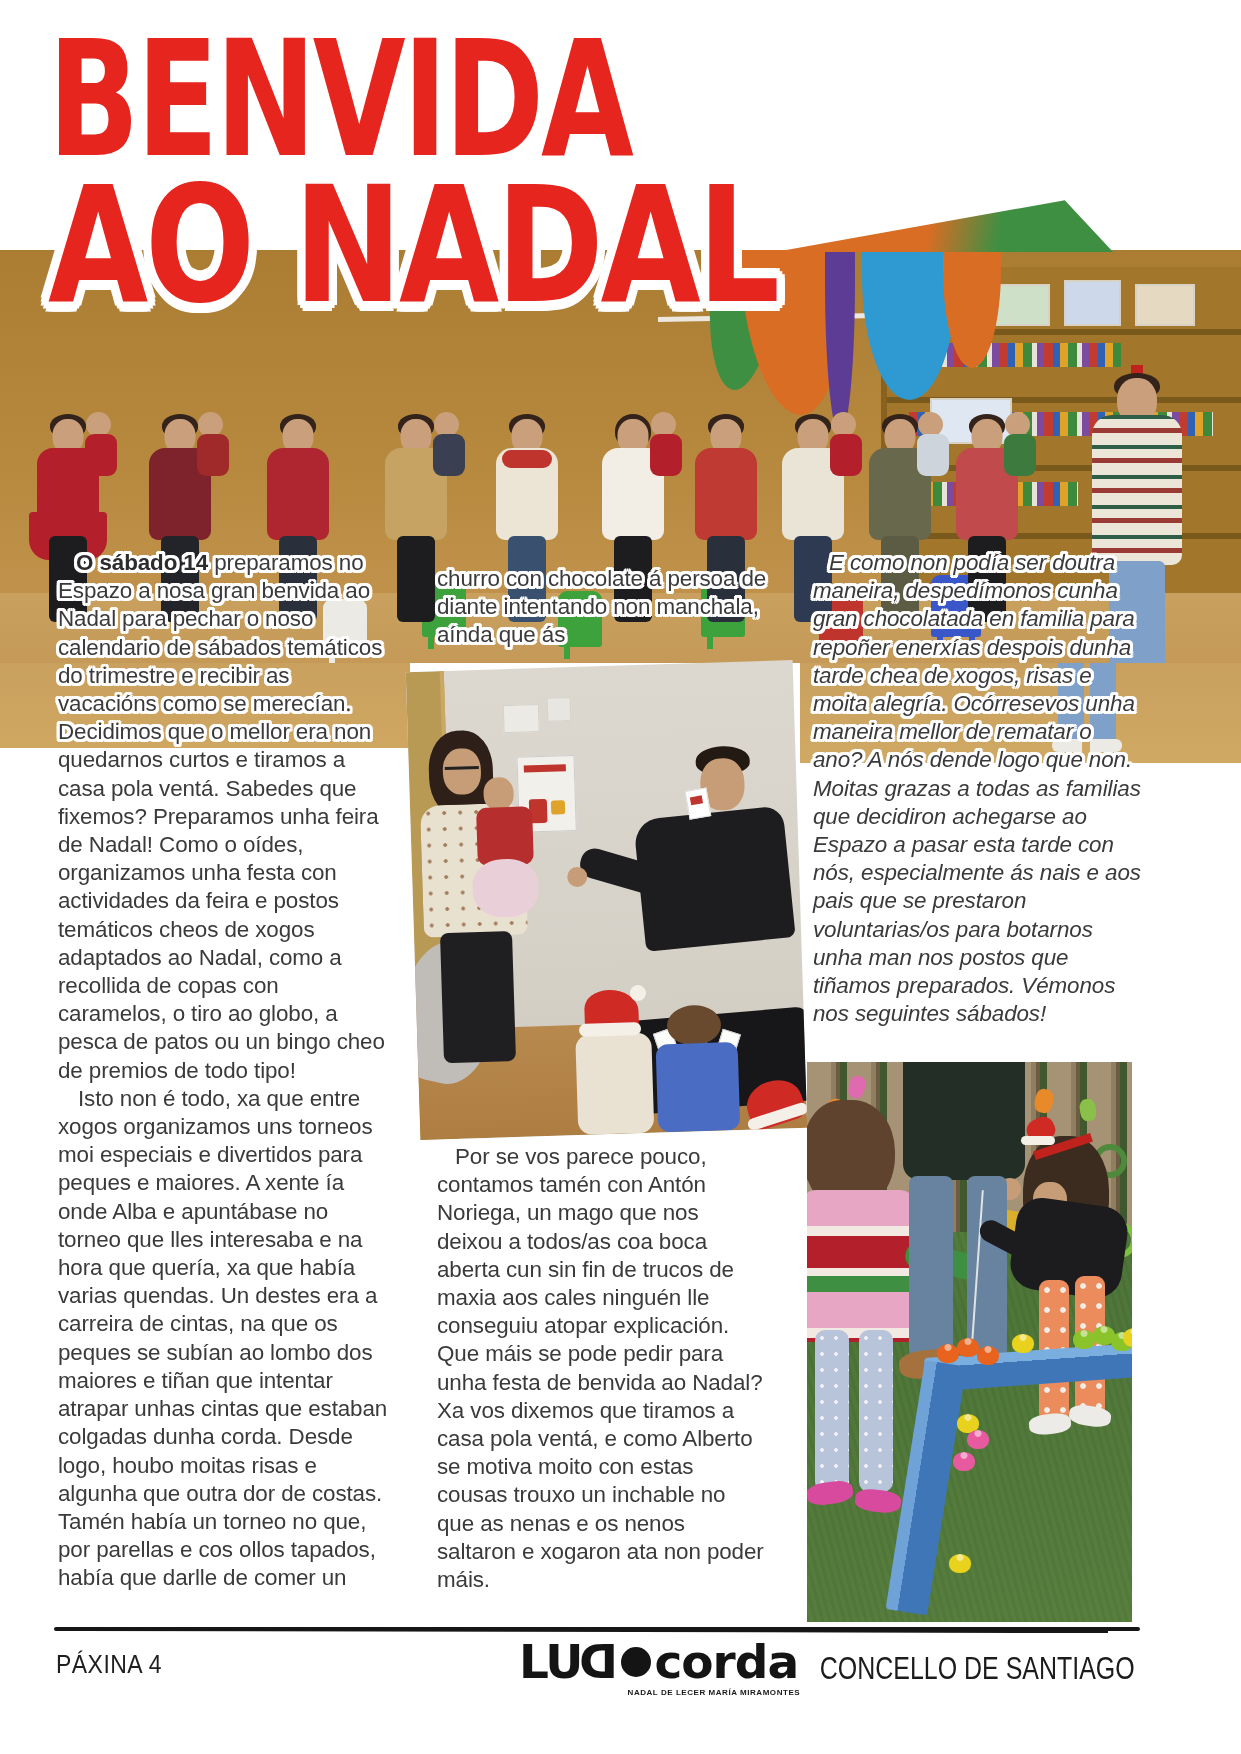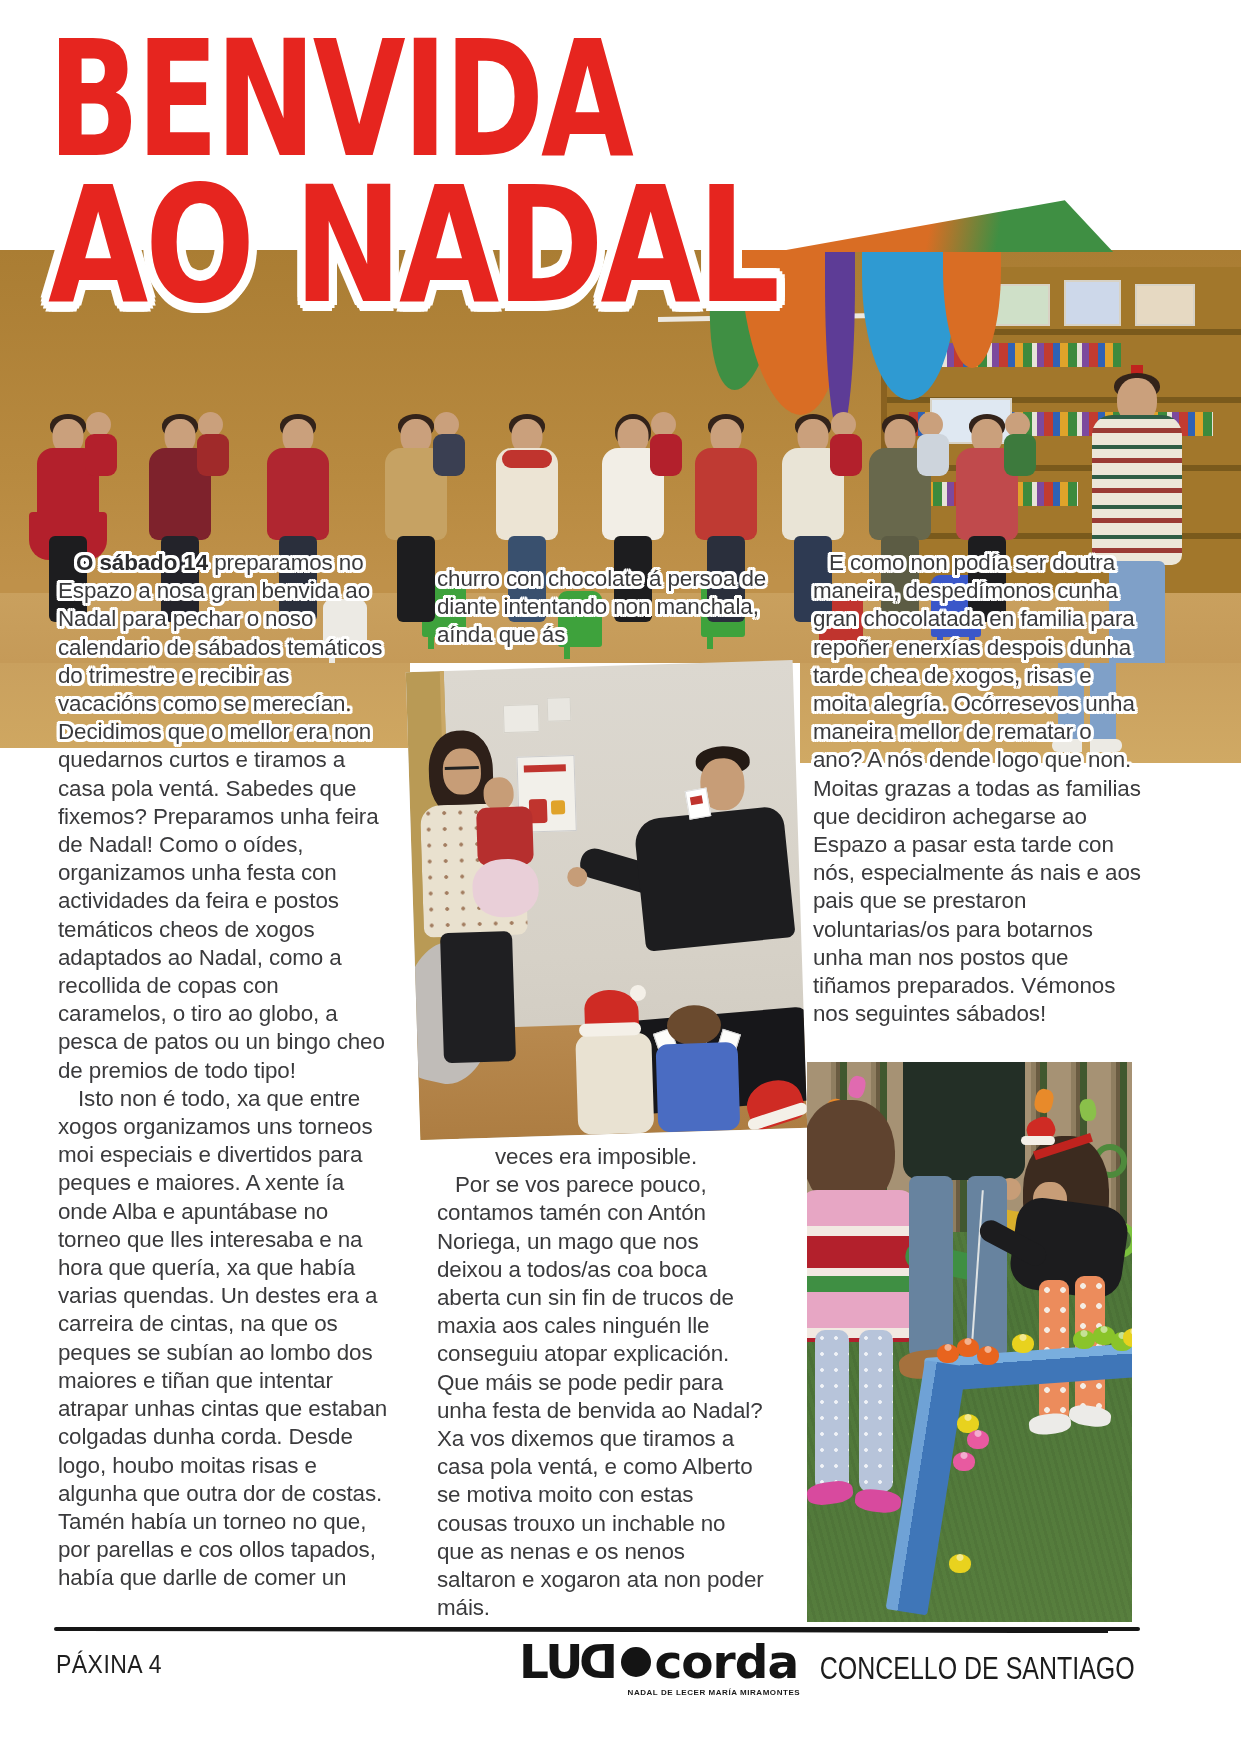--- a/index.html
+++ b/index.html
@@ -29,21 +29,21 @@
       3px 2px 0 #fff,-3px 2px 0 #fff,3px -2px 0 #fff,-3px -2px 0 #fff,
       2px 3px 0 #fff,-2px 3px 0 #fff,2px -3px 0 #fff,-2px -3px 0 #fff;}
   #col1{left:58px;top:549px;}
   #col1 .p1{text-indent:18px;}
   #col1 .p2{text-indent:20px;}
   #col2a{left:437px;top:549px;margin-top:16px;}
   #col2b{left:437px;top:1143px;}
   #col2b .cont{text-indent:58px;}
   #col2b .p2{text-indent:18px;}
   #col3{left:813px;top:549px;}
-  #col3 .p1{text-indent:16px;}
+  #col3 .p1{text-indent:16px;font-style:italic;}
 
   
   .ph{position:absolute;overflow:hidden;z-index:10;}
   #photo1{left:0;top:250px;width:1241px;height:413px;
           background:linear-gradient(180deg,#aa7d33 0%,#b88a40 55%,#bf914a 80%);}
   #extA{left:0;top:663px;width:410px;height:85px;z-index:9;
         background:linear-gradient(#c9a05e,#cfa761);}
   #extB{left:800px;top:663px;width:441px;height:100px;z-index:9;
         background:linear-gradient(#c9a05e,#d0a964);}
   #canopyTop{left:775px;top:198px;width:345px;height:54px;z-index:10;
@@ -428,21 +428,20 @@
 
   <div class="col" id="col1">
     <p class="p1 ow"><span class="lead">O sábado 14</span><span> preparamos no Espazo a nosa gran benvida ao Nadal para pechar o noso calendario de sábados temáticos do trimestre e recibir as vacacións como se merecían. Decidimos que o mellor era non quedarnos curtos e tiramos a casa pola ventá. Sabedes que fixemos? Preparamos unha feira de Nadal! Como o oídes, organizamos unha festa con actividades da feira e postos temáticos cheos de xogos adaptados ao Nadal, como a recollida de copas con caramelos, o tiro ao globo, a pesca de patos ou un bingo cheo de premios de todo tipo!</span></p>
     <p class="p2 ow">Isto non é todo, xa que entre xogos organizamos uns torneos moi especiais e divertidos para peques e maiores. A xente ía onde Alba e apuntábase no torneo que lles interesaba e na hora que quería, xa que había varias quendas. Un destes era a carreira de cintas, na que os peques se subían ao lombo dos maiores e tiñan que intentar atrapar unhas cintas que estaban colgadas dunha corda. Desde logo, houbo moitas risas e algunha que outra dor de costas. Tamén había un torneo no que, por parellas e cos ollos tapados, había que darlle de comer un</p>
   </div>
 
   <div class="col ow" id="col2a">
     <p>churro con chocolate á persoa de diante intentando non manchala, aínda que ás</p>
   </div>
   <div class="col" id="col2b">
-    <p class="cont">veces era imposible.</p>
     <p class="p2">Por se vos parece pouco, contamos tamén con Antón Noriega, un mago que nos deixou a todos/as coa boca aberta cun sin fin de trucos de maxia aos cales ninguén lle conseguiu atopar explicación. Que máis se pode pedir para unha festa de benvida ao Nadal? Xa vos dixemos que tiramos a casa pola ventá, e como Alberto se motiva moito con estas cousas trouxo un inchable no que as nenas e os nenos saltaron e xogaron ata non poder máis.</p>
   </div>
 
   <div class="col" id="col3">
     <p class="p1 ow">E como non podía ser doutra maneira, despedímonos cunha gran chocolatada en familia para repoñer enerxías despois dunha tarde chea de xogos, risas e moita alegría. Ocórresevos unha maneira mellor de rematar o ano? A nós dende logo que non. Moitas grazas a todas as familias que decidiron achegarse ao Espazo a pasar esta tarde con nós, especialmente ás nais e aos pais que se prestaron voluntarias/os para botarnos unha man nos postos que tiñamos preparados. Vémonos nos seguintes sábados!</p>
   </div>
 
   <div class="abs" id="rule"></div>
   <div class="abs" id="pagenum">PÁXINA 4</div>
   <div id="logo">

